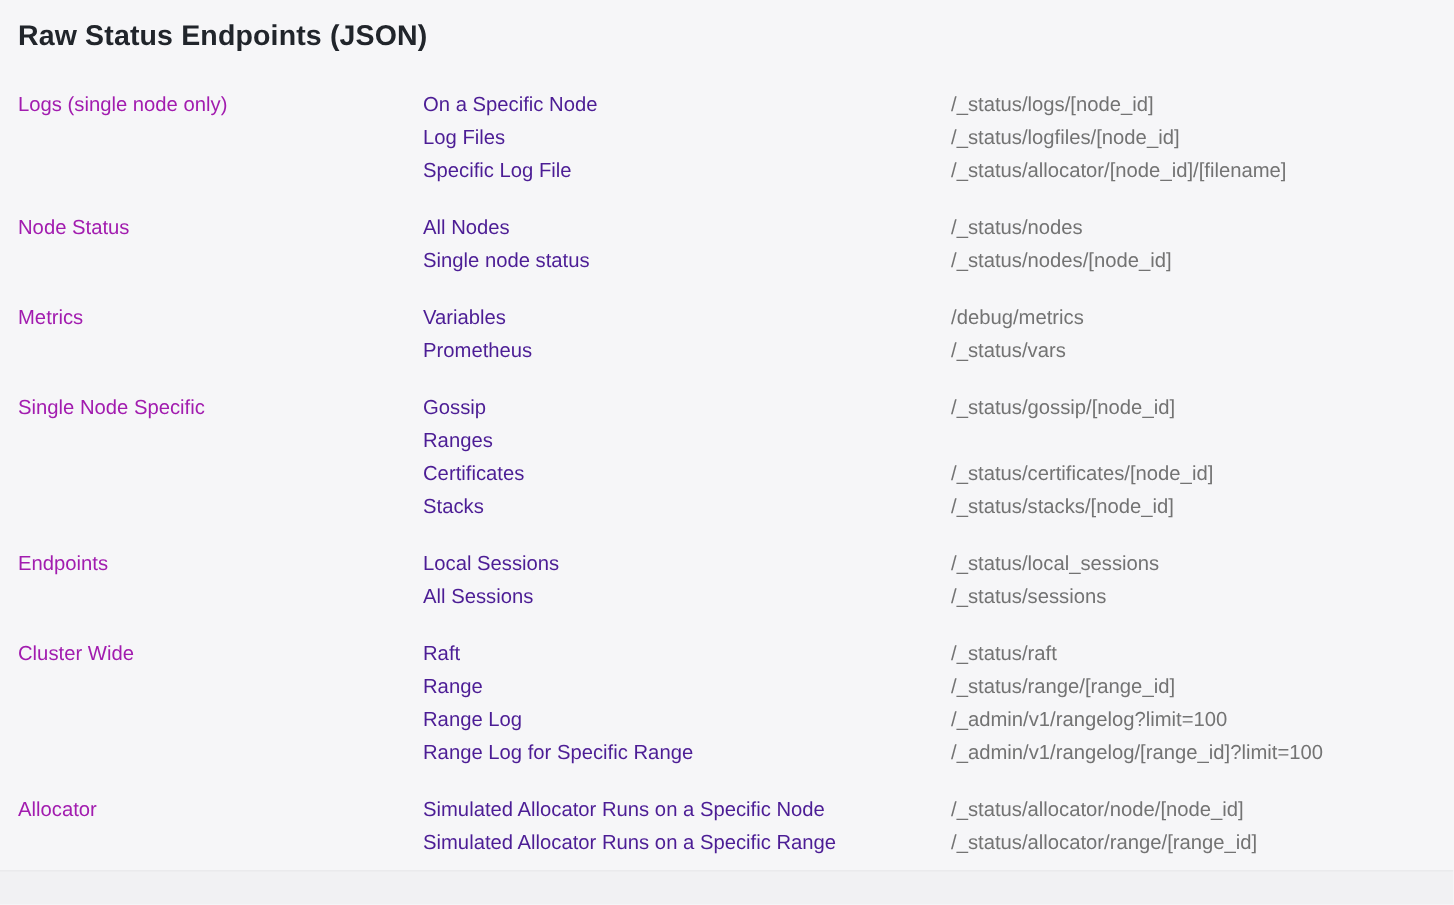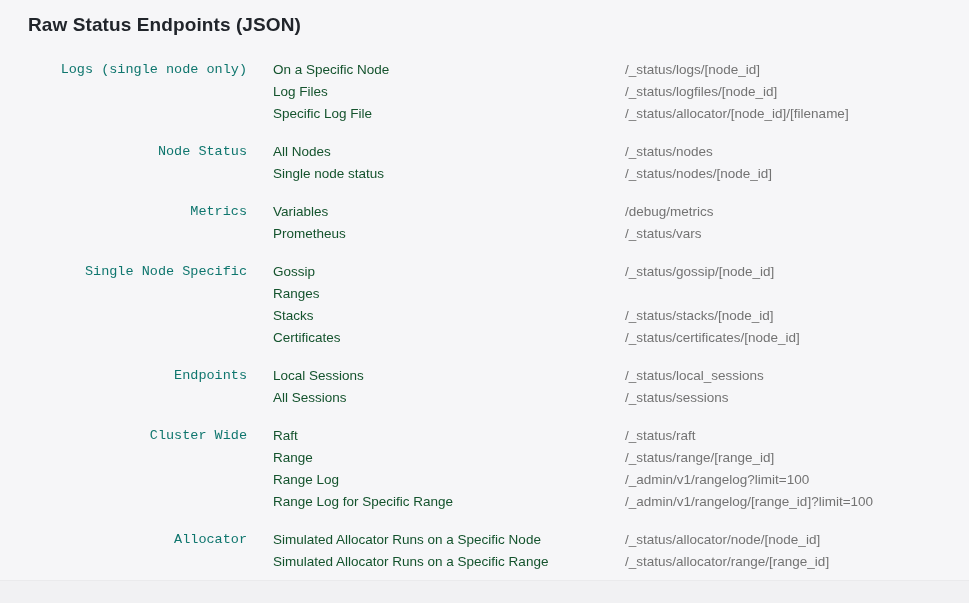--- a/index.html
+++ b/index.html
@@ -6,59 +6,59 @@
   html, body { margin: 0; padding: 0; }
   body {
     width: 969px;
     height: 603px;
     background: #f6f6f8;
     font-family: "Liberation Sans", sans-serif;
     position: relative;
     overflow: hidden;
   }
   .content {
-    padding: 12px 14px 0 28px;
+    padding: 12px 14px 0 12px;
   }
   .page-title {
     margin: 0;
     font-size: 19px;
     line-height: 26px;
     font-weight: 700;
     color: #21252b;
     letter-spacing: 0.1px;
   }
   .sections {
     margin-top: 21px;
   }
   .section {
     display: flex;
     margin-bottom: 16px;
   }
   .category {
     flex: none;
     width: 245px;
     padding-right: 26px;
-    text-align: right;
+    text-align: left;
     font-size: 13.5px;
     line-height: 22px;
-    color: #0f766e;
-    font-family: Liberation Mono, monospace;
+    color: #a21caf;
   }
   .rows { flex: 1; }
   .row {
     display: flex;
     font-size: 13.5px;
     line-height: 22px;
   }
   .endpoint-link {
     flex: none;
     width: 352px;
-    color: #14532d;
+    color: #4c1d95;
     text-decoration: none;
     cursor: pointer;
+    margin-left: 25px;
   }
   .endpoint-path {
     color: #737373;
   }
   .page-footer {
     position: absolute;
     left: 0; right: 0; bottom: 0;
     height: 23px;
     background: #f1f1f3;
     border-top: 1px solid #eaeaec;
@@ -122,26 +122,26 @@
       <div class="category">Single Node Specific</div>
       <div class="rows">
         <div class="row">
           <a class="endpoint-link" href="/_status/gossip/[node_id]">Gossip</a>
           <span class="endpoint-path">/_status/gossip/[node_id]</span>
         </div>
         <div class="row">
           <a class="endpoint-link" href="/_status/ranges/[node_id]">Ranges</a>
         </div>
         <div class="row">
+          <a class="endpoint-link" href="/_status/certificates/[node_id]">Certificates</a>
+          <span class="endpoint-path">/_status/certificates/[node_id]</span>
+        </div>
+        <div class="row">
           <a class="endpoint-link" href="/_status/stacks/[node_id]">Stacks</a>
           <span class="endpoint-path">/_status/stacks/[node_id]</span>
-        </div>
-        <div class="row">
-          <a class="endpoint-link" href="/_status/certificates/[node_id]">Certificates</a>
-          <span class="endpoint-path">/_status/certificates/[node_id]</span>
         </div>
       </div>
     </div>
 
     <div class="section">
       <div class="category">Endpoints</div>
       <div class="rows">
         <div class="row">
           <a class="endpoint-link" href="/_status/local_sessions">Local Sessions</a>
           <span class="endpoint-path">/_status/local_sessions</span>

